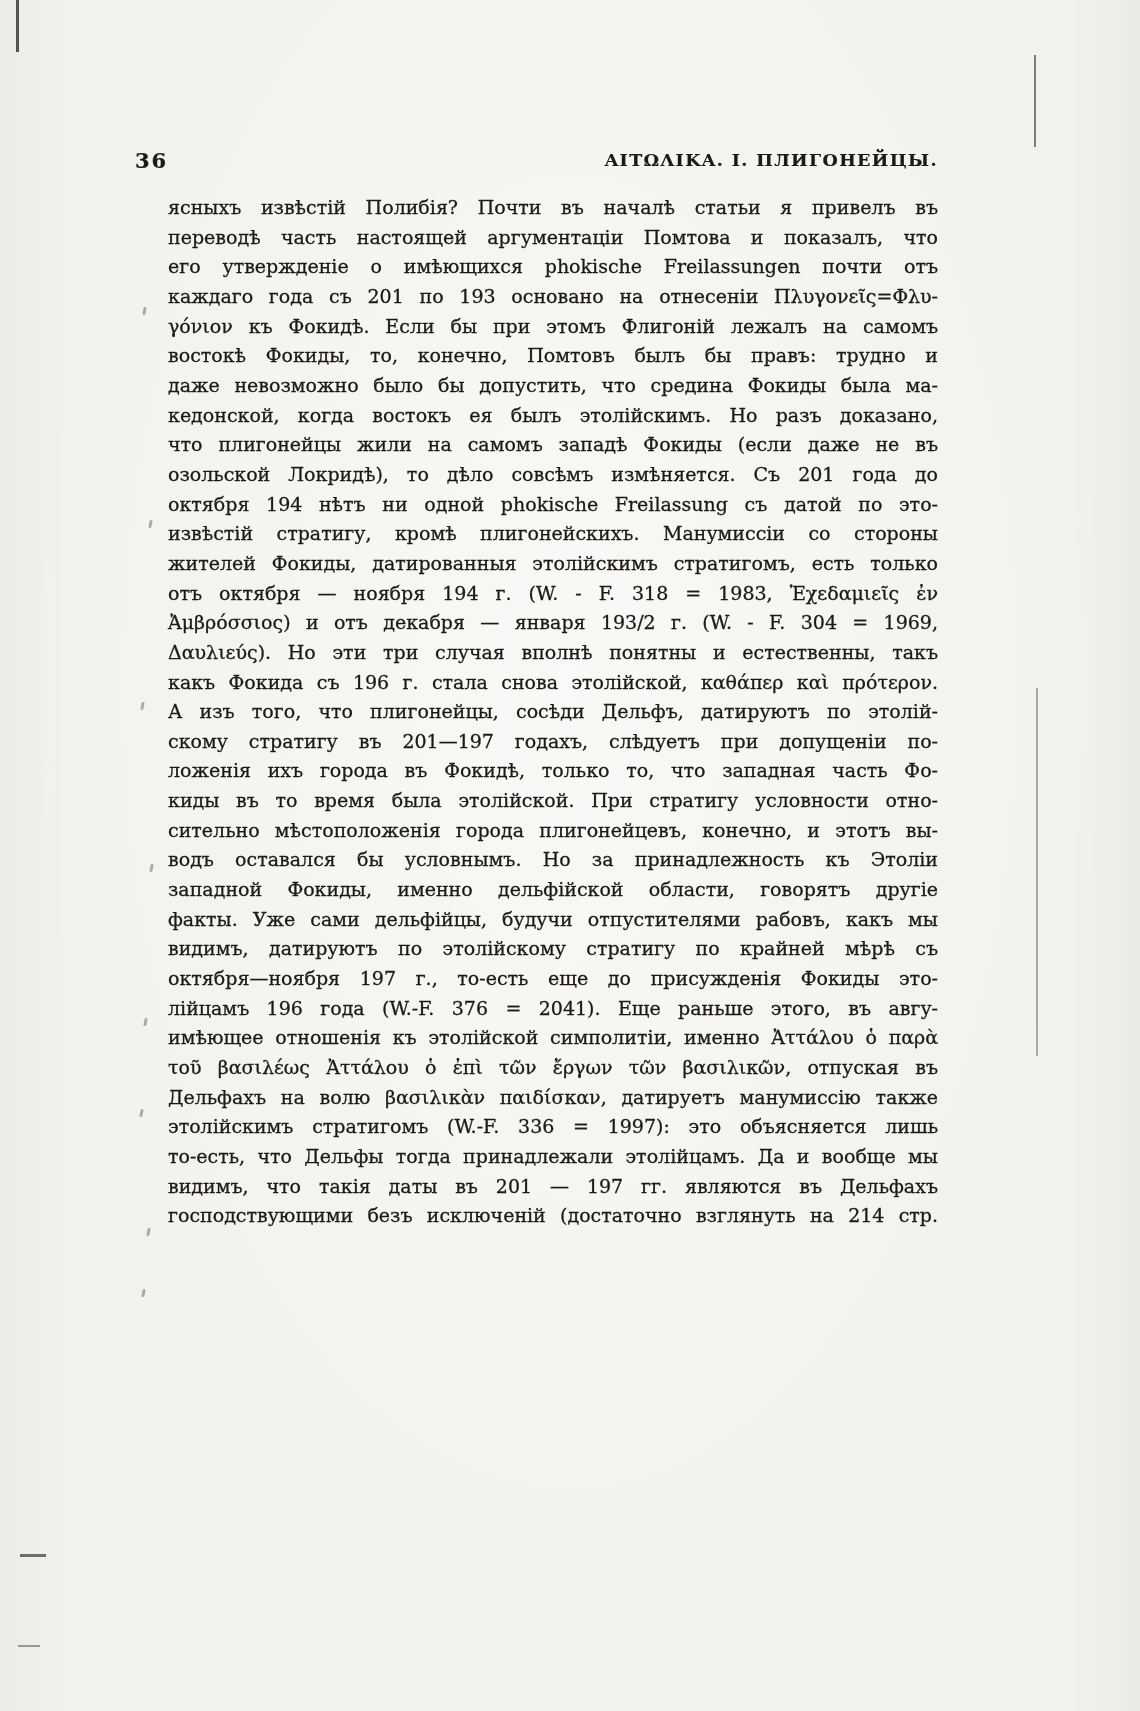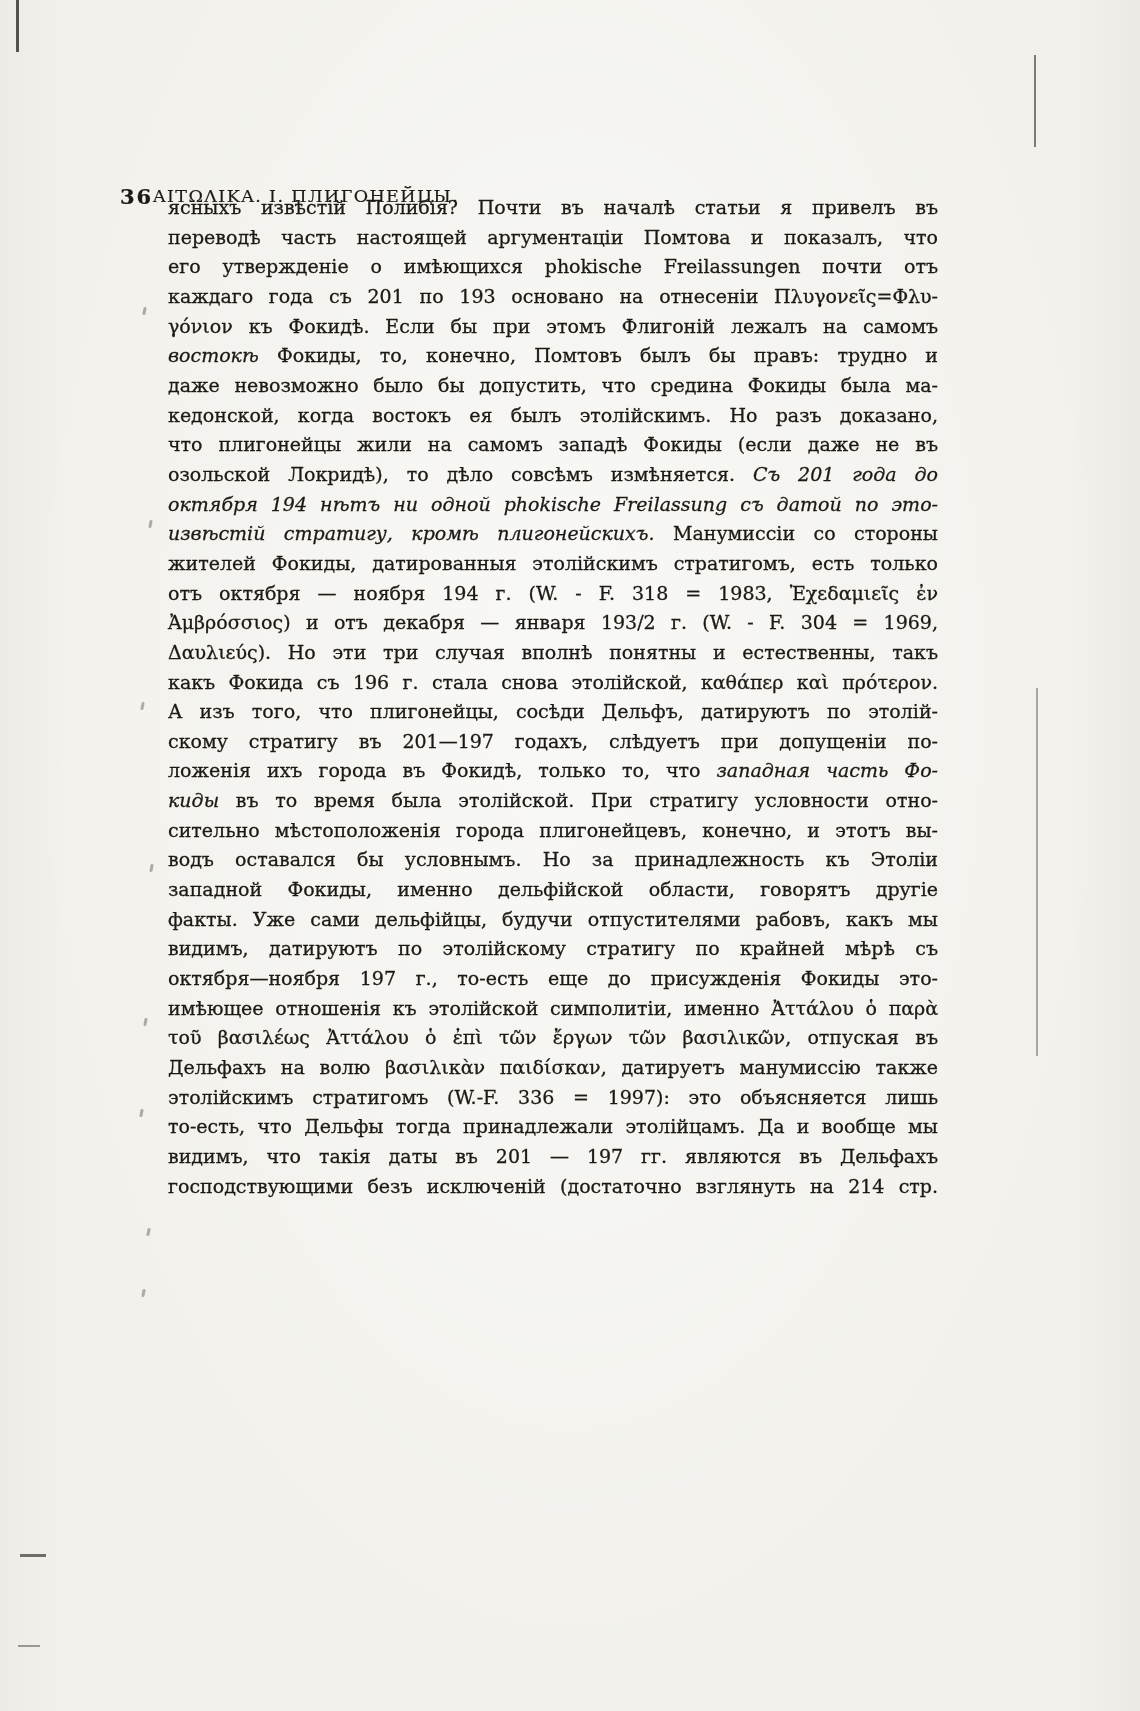--- a/index.html
+++ b/index.html
@@ -16,62 +16,61 @@
   .paper {
     position: absolute;
     inset: 0;
     background:
       radial-gradient(ellipse at 50% 40%, rgba(255,255,255,0.55), rgba(0,0,0,0) 70%),
       linear-gradient(90deg, rgba(0,0,0,0.025), rgba(0,0,0,0) 6%, rgba(0,0,0,0) 94%, rgba(0,0,0,0.03));
   }
 
   .header-row {
     position: absolute;
-    left: 120px;
+    left: 135px;
     top: 146px;
     width: 803px;
     height: 32px;
-    margin-top: 36px;
   }
   .page-number {
     position: absolute;
     left: 0;
     top: 2px;
     font-size: 21px;
     font-weight: bold;
     letter-spacing: 2px;
     -webkit-text-stroke: 0.2px currentColor;
   }
   .running-header {
     position: absolute;
     left: 33px;   
     width: 770px;
     top: 4px;
-    text-align: left;
+    text-align: right;
     font-size: 17.5px;
-    font-weight: normal;
+    font-weight: bold;
     letter-spacing: 1.4px;
     -webkit-text-stroke: 0.2px currentColor;
   }
 
   .body-text {
     position: absolute;
     left: 168px;
     top: 193px;
     width: 770px;
     font-size: 19px;
     line-height: 29.65px;
     -webkit-text-stroke: 0.3px currentColor;
   }
   .line {
     text-align: justify;
     text-align-last: justify;
     white-space: normal;
   }
-  .i { font-style: italic; }
+  .i { }
 
   
   .artifact { position: absolute; background: #8d8c85; }
   .a-tl   { left: 16px;  top: 0;     width: 3px;  height: 52px;  background:#55534d; }
   .a-r1   { left: 1034px; top: 55px;  width: 2px;  height: 92px;  background:#7b7a74; }
   .a-r2   { left: 1036px; top: 688px; width: 2px;  height: 368px; background:#a8a7a0; }
   .a-bl1  { left: 20px;  top: 1554px; width: 26px; height: 3px;   background:#6f6d66; }
   .a-bl2  { left: 18px;  top: 1645px; width: 22px; height: 2px;   background:#9a988f; }
   .tick   { position: absolute; width: 3px; height: 8px; background: #8d8c85; border-radius: 2px; transform: rotate(12deg); opacity: .7; }
   .t1 { left: 143px; top: 307px; }
@@ -114,20 +113,21 @@
     <div class="line"><span>А изъ того, что плигонейцы, сосѣди Дельфъ, датируютъ по этолій-</span></div>
     <div class="line"><span>скому стратигу въ 201—197 годахъ, слѣдуетъ при допущеніи по-</span></div>
     <div class="line"><span>ложенія ихъ города въ Фокидѣ, только то, что </span><span class="i">западная часть Фо-</span></div>
     <div class="line"><span class="i">киды</span><span> въ то время была этолійской. При стратигу условности отно-</span></div>
     <div class="line"><span>сительно мѣстоположенія города плигонейцевъ, конечно, и этотъ вы-</span></div>
     <div class="line"><span>водъ оставался бы условнымъ. Но за принадлежность къ Этоліи</span></div>
     <div class="line"><span>западной Фокиды, именно дельфійской области, говорятъ другіе</span></div>
     <div class="line"><span>факты. Уже сами дельфійцы, будучи отпустителями рабовъ, какъ мы</span></div>
     <div class="line"><span>видимъ, датируютъ по этолійскому стратигу по крайней мѣрѣ съ</span></div>
     <div class="line"><span>октября—ноября 197 г., то-есть еще до присужденія Фокиды это-</span></div>
+    <div class="line"><span>лійцамъ 196 года (W.-F. 376 = 2041). Еще раньше этого, въ авгу-</span></div>
     <div class="line"><span>имѣющее отношенія къ этолійской симполитіи, именно Ἀττάλου ὁ παρὰ</span></div>
     <div class="line"><span>τοῦ βασιλέως Ἀττάλου ὁ ἐπὶ τῶν ἔργων τῶν βασιλικῶν, отпуская въ</span></div>
     <div class="line"><span>Дельфахъ на волю βασιλικὰν παιδίσκαν, датируетъ манумиссію также</span></div>
     <div class="line"><span>этолійскимъ стратигомъ (W.-F. 336 = 1997): это объясняется лишь</span></div>
     <div class="line"><span>то-есть, что Дельфы тогда принадлежали этолійцамъ. Да и вообще мы</span></div>
     <div class="line"><span>видимъ, что такія даты въ 201 — 197 гг. являются въ Дельфахъ</span></div>
     <div class="line"><span>господствующими безъ исключеній (достаточно взглянуть на 214 стр.</span></div>
   </div>
 
 <div class="artifact a-tl"></div>

